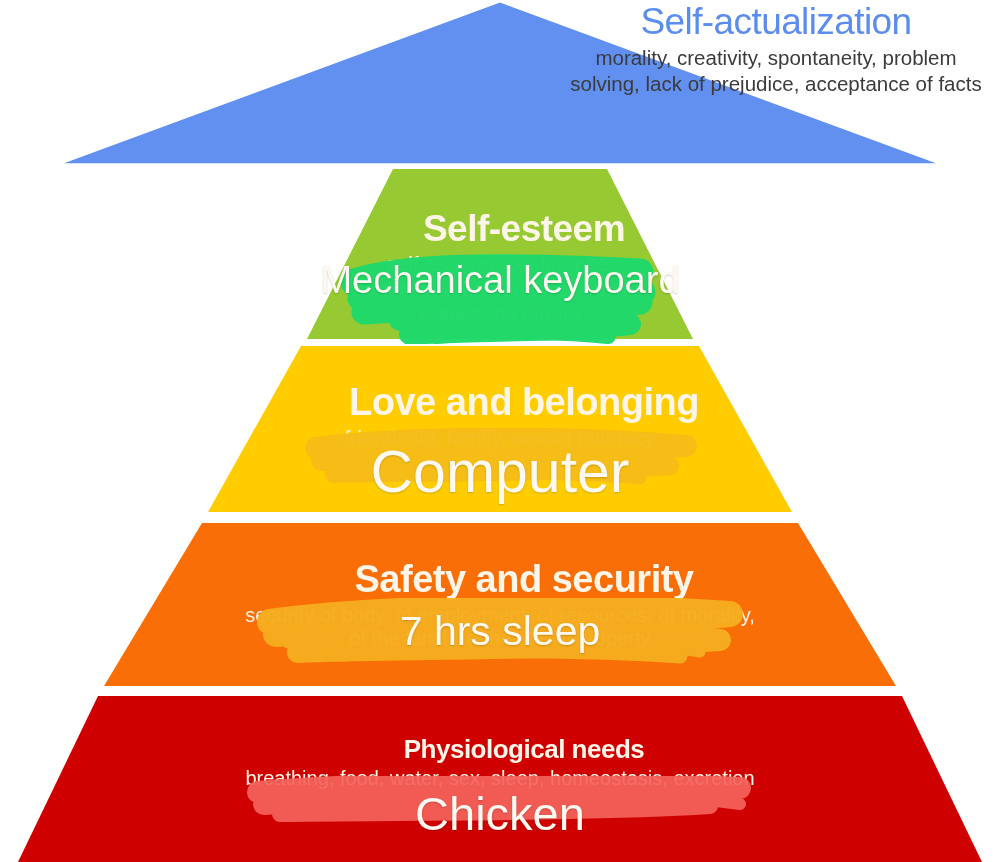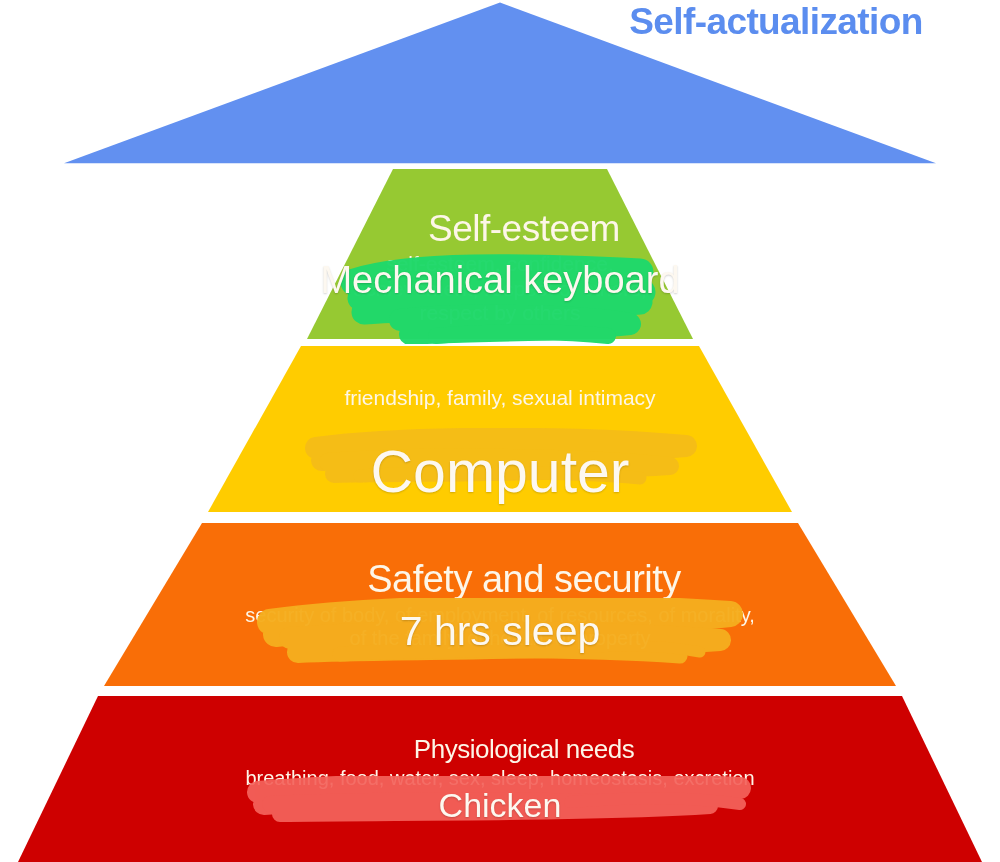--- a/index.html
+++ b/index.html
@@ -53,21 +53,21 @@
   .band-text {
     position: absolute;
     left: 0;
     width: 1000px;
     text-align: center;
     z-index: 4;
     pointer-events: none;
   }
   .level-title {
     color: #fdf6e8;
-    font-weight: normal;
+    font-weight: bold;
     letter-spacing: -0.5px;
     line-height: 1.05;
     white-space: nowrap;
     margin-left: 48px;
   }
   .level-desc {
     color: #fdf6e8;
     line-height: 1.18;
     padding: 0 60px;
   }
@@ -98,21 +98,21 @@
   #apex-caption {
     position: absolute;
     left: 560px;
     top: 2px;
     width: 432px;
     text-align: center;
     z-index: 7;
   }
   #apex-title {
     color: #5b8def;
-    font-weight: bold;
+    font-weight: normal;
     font-size: 37px;
     line-height: 1.06;
     letter-spacing: -0.6px;
     white-space: nowrap;
   }
   #apex-desc {
     color: #3b3b3b;
     font-size: 20.5px;
     line-height: 1.28;
     margin-top: 4px;
@@ -122,20 +122,21 @@
 <body>
 
 <div id="stage">
 
   <div class="band" id="band-apex">
     <div class="shape"></div>
   </div>
 
   <div id="apex-caption">
     <div id="apex-title">Self-actualization</div>
+    <div id="apex-desc">morality, creativity, spontaneity, problem solving, lack of prejudice, acceptance of facts</div>
   </div>
 
   <div class="band" id="band-esteem">
     <div class="shape"></div>
   </div>
 
   <div class="band-text" style="top:210px;">
     <div class="level-title" style="font-size:37px;">Self-esteem</div>
     <div class="level-desc" style="font-size:21px; padding:0 330px; margin-top:3px;">self-esteem, confidence, achievement, respect of others, respect by others</div>
   </div>
@@ -149,20 +150,21 @@
     </g>
   </svg>
 
   <div class="overlay-word" style="top:259px; font-size:38px;">Mechanical keyboard</div>
 
   <div class="band" id="band-love">
     <div class="shape"></div>
   </div>
 
   <div class="band-text" style="top:383px;">
+    <div class="level-title" style="font-size:38px;">Love and belonging</div>
     <div class="level-desc" style="font-size:21px; padding:0 300px; margin-top:3px;">friendship, family, sexual intimacy</div>
   </div>
 
   <svg class="scribble" style="left:300px; top:428px; width:400px; height:62px;" viewBox="0 0 400 62" preserveAspectRatio="none">
     <g fill="none" stroke="#f5bd18" stroke-linecap="round" stroke-linejoin="round" opacity="0.95">
       <path d="M16 20 C 120 6, 300 10, 386 18 C 280 28, 110 24, 22 32" stroke-width="22"></path>
       <path d="M28 34 C 140 26, 290 30, 370 38 C 250 46, 100 44, 34 46" stroke-width="18"></path>
       <path d="M60 48 C 150 42, 270 44, 340 50" stroke-width="13"></path>
     </g>
   </svg>
@@ -199,15 +201,15 @@
   </div>
 
   <svg class="scribble" style="left:240px; top:776px; width:520px; height:48px;" viewBox="0 0 520 48" preserveAspectRatio="none">
     <g fill="none" stroke="#f4635c" stroke-linecap="round" stroke-linejoin="round" opacity="0.92">
       <path d="M18 16 C 160 4, 380 6, 500 12 C 360 24, 150 20, 24 28" stroke-width="22"></path>
       <path d="M30 28 C 170 22, 350 24, 470 30 C 340 38, 140 36, 40 38" stroke-width="16"></path>
       <path d="M330 26 C 400 20, 460 22, 500 28" stroke-width="12"></path>
     </g>
   </svg>
 
-  <div class="overlay-word" style="top:786px; font-size:34px;">Chicken</div>
+  <div class="overlay-word" style="top:786px; font-size:47px;">Chicken</div>
 
 </div>
 
 </body></html>

